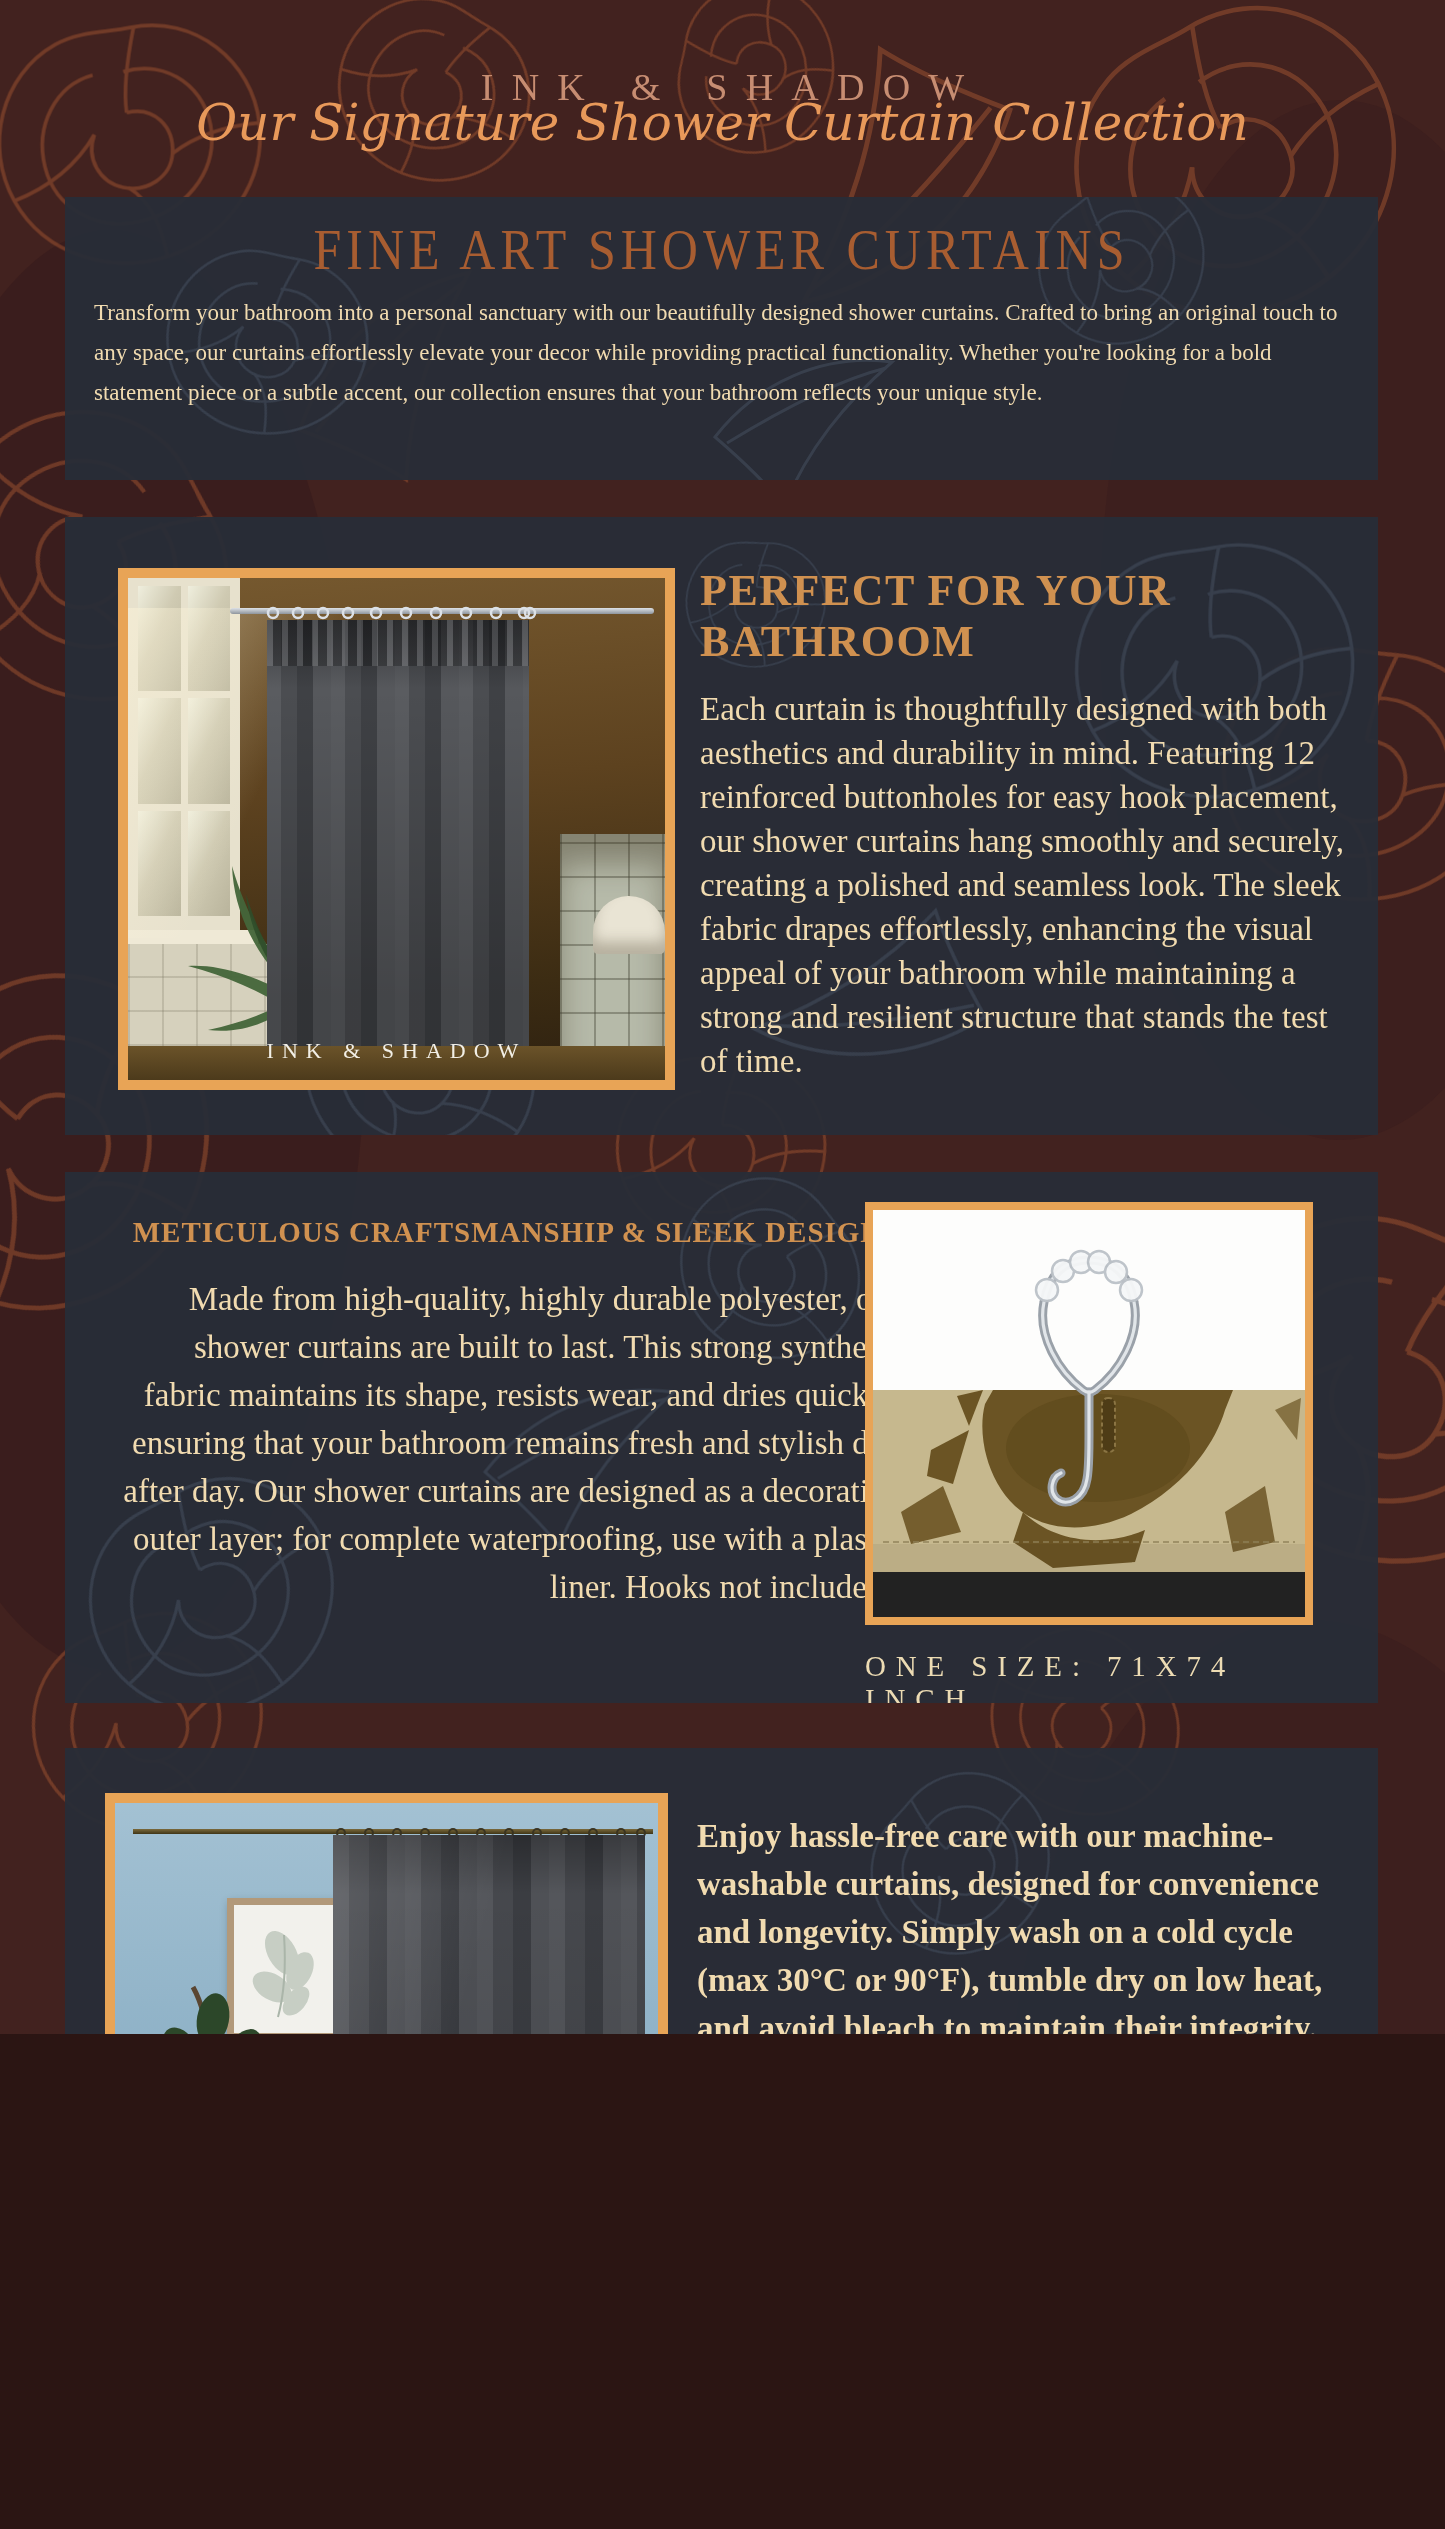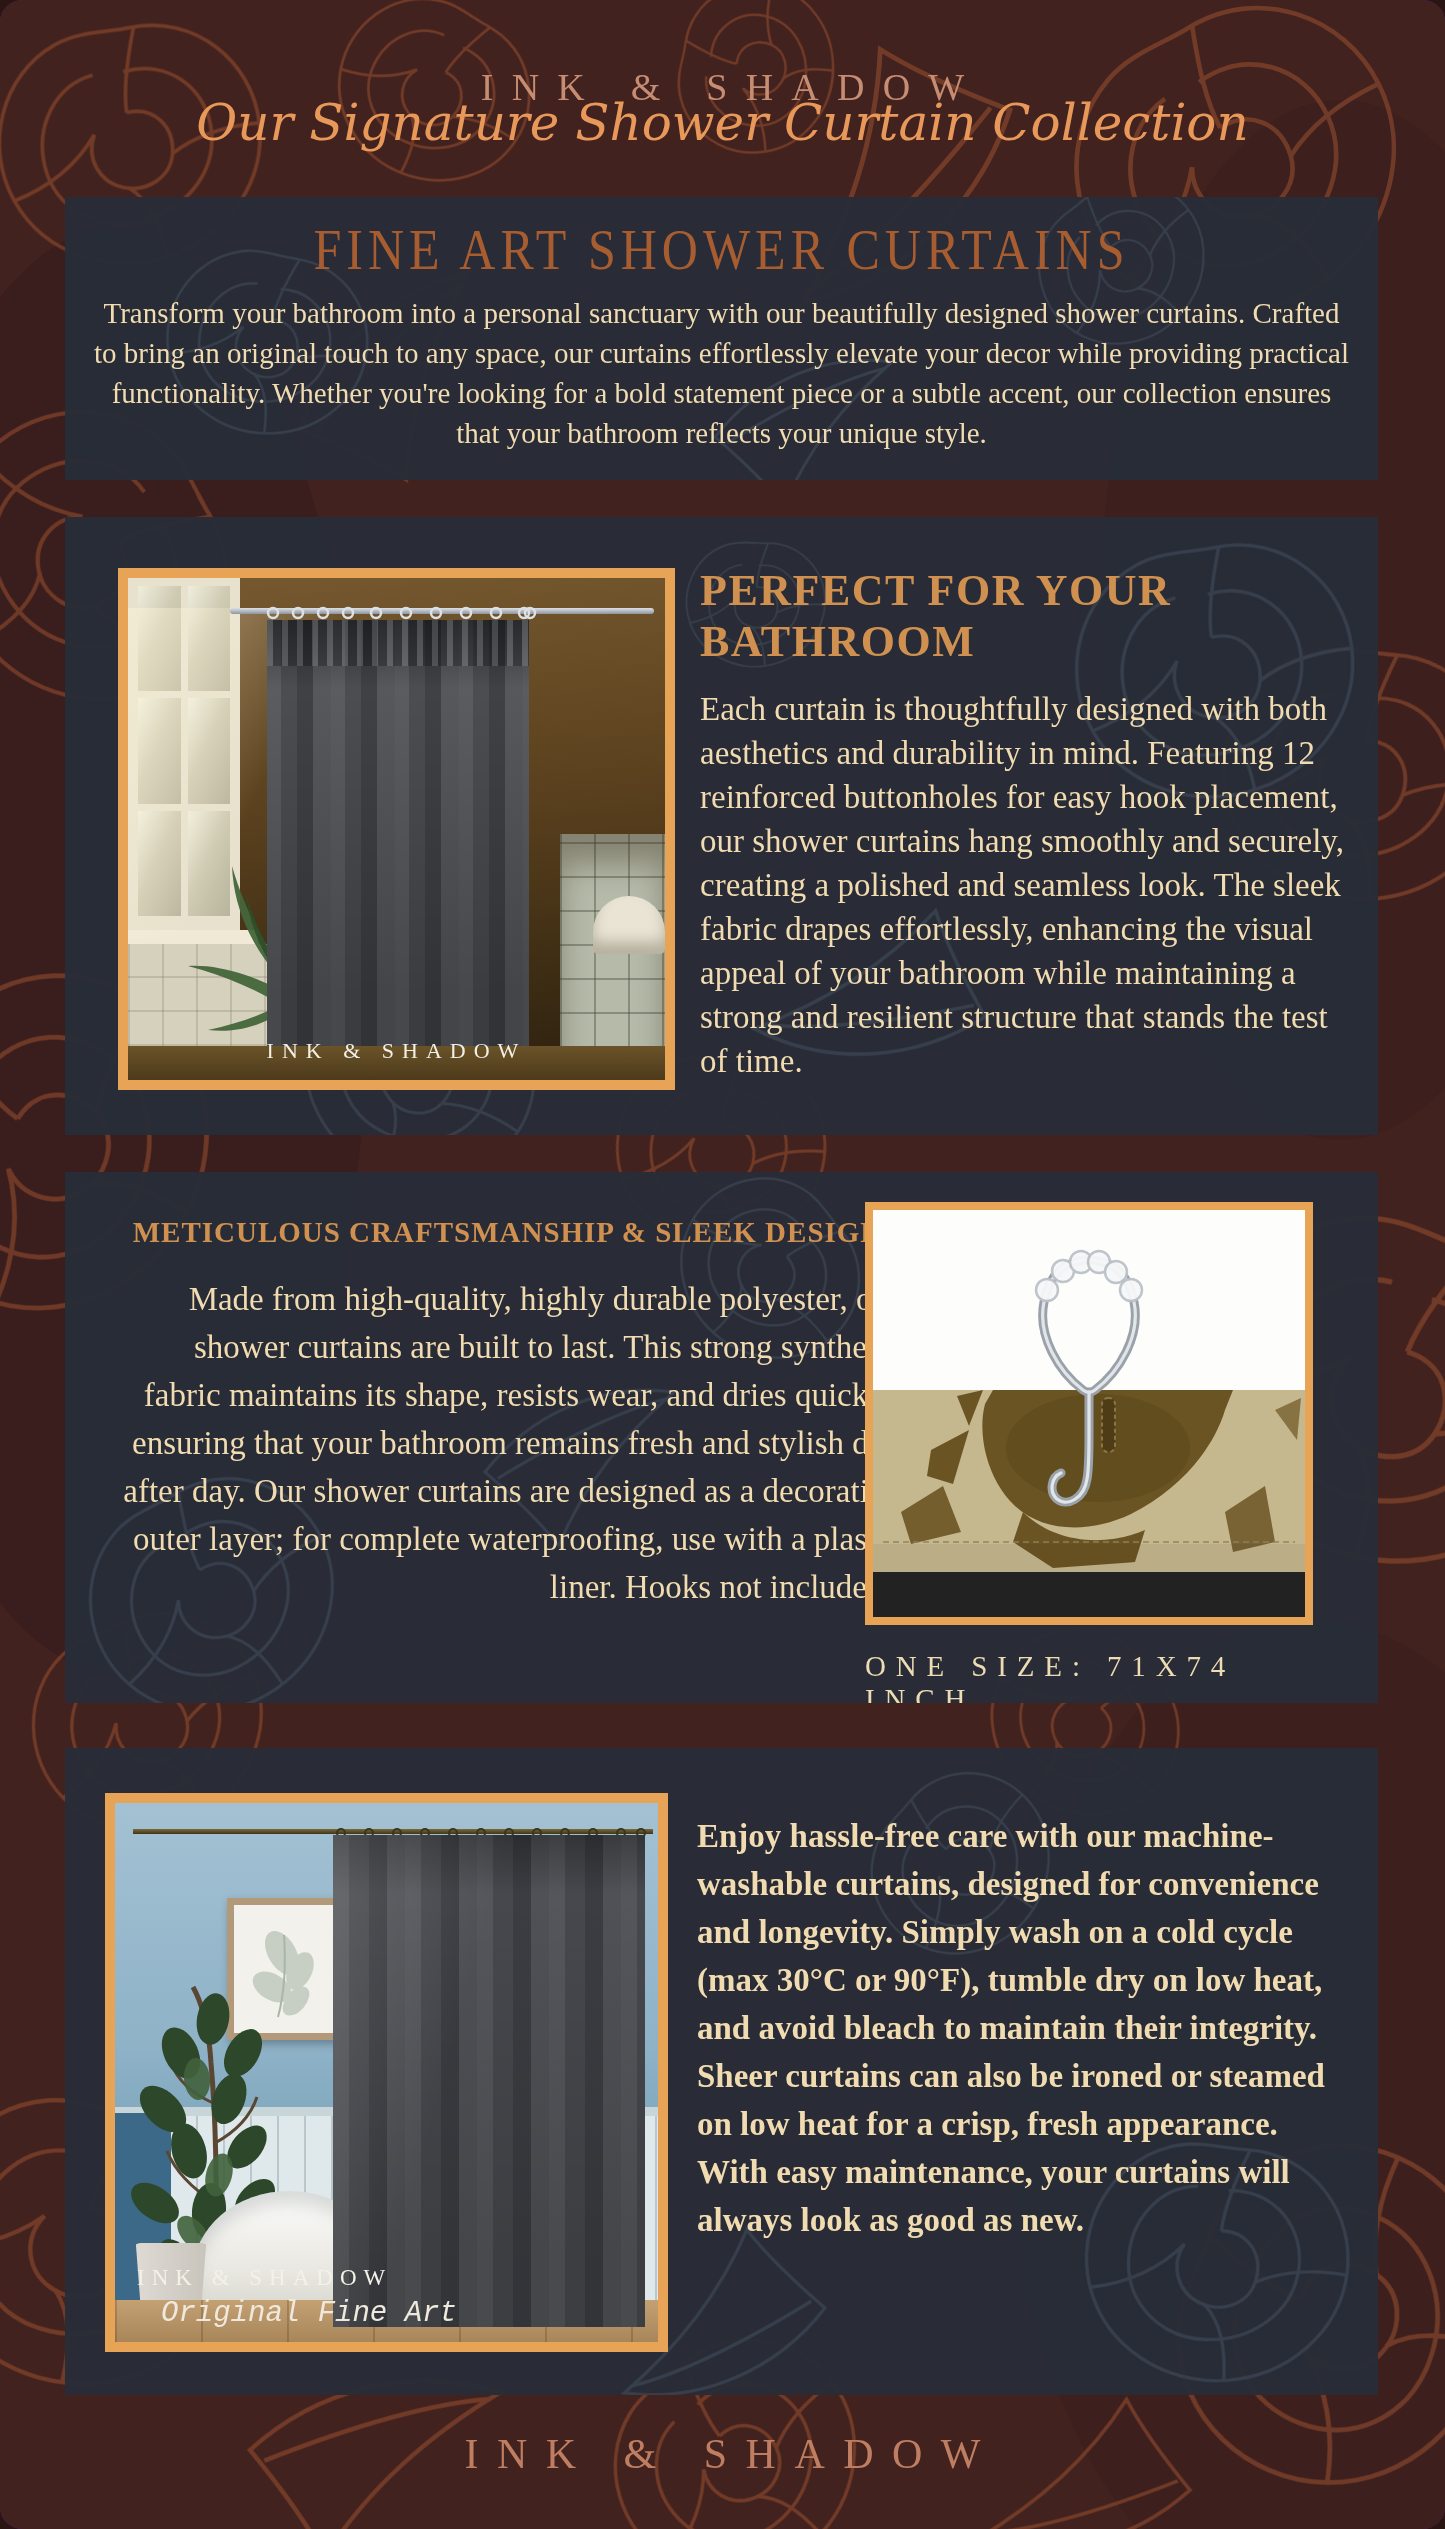--- a/index.html
+++ b/index.html
@@ -1,34 +1,34 @@
 <!DOCTYPE html>
 <html><head>
 <meta charset="utf-8">
 <style>
   html,body{margin:0;padding:0;background:#2b1513;}
-  .page{position:relative;width:1445px;height:2529px;overflow:hidden;
-        background:#4c1d95;font-family:"Liberation Serif","DejaVu Serif",serif;border-radius:22px;}
+  .page{position:relative;width:1445px;height:2034px;overflow:hidden;
+        background:#4c1d95;font-family:"Liberation Serif","DejaVu Serif",serif;}
   .bg-svg{position:absolute;left:0;top:0;z-index:0;}
   
   .brand-header{position:absolute;left:0;top:40px;width:100%;text-align:center;z-index:2;
     font-size:38px;letter-spacing:.48em;text-indent:.48em;color:#c78d72;font-weight:400;}
   .subtitle{position:absolute;left:0;top:94px;width:100%;text-align:center;z-index:2;
     font-size:50px;font-style:italic;color:#e8995a;font-family:"DejaVu Serif","Liberation Serif",serif;}
   
   .panel{position:absolute;left:65px;width:1313px;background:rgba(40,45,55,.955);overflow:hidden;z-index:2;}
   .panel-pattern{position:absolute;inset:0;width:100%;height:100%;}
   .panel-intro{top:197px;height:283px;}
   .panel-bathroom{top:517px;height:618px;}
   .panel-craft{top:1172px;height:531px;}
   .panel-care{top:1748px;height:647px;}
   .intro-heading{position:relative;margin:0;padding-top:24px;text-align:center;
     font-size:50px;font-weight:400;letter-spacing:5px;color:#a85d31;transform:scaleY(1.12);transform-origin:50% 60%;}
-  .intro-body{position:relative;width:1255px;margin:14px auto 0;text-align:center;
-    font-size:29px;line-height:40px;color:#f1dbb0;}
+  .intro-body{position:relative;width:1255px;margin:14px auto 0;
+    font-size:23px;line-height:40px;color:#f1dbb0;}
   .sec-col{position:absolute;}
   .sec-heading{margin:0;font-size:44px;font-weight:700;letter-spacing:1.5px;color:#d09150;}
   .sec-body{margin:20px 0 0;font-size:33px;line-height:44px;color:#f1dbb0;}
   
   .col-bathroom{left:635px;top:48px;width:648px;}
   
   .col-craft{left:50px;top:44px;width:785px;}
   .col-craft .sec-heading{text-align:center;font-size:29px;letter-spacing:1px;}
   .col-craft .sec-body{text-align:right;line-height:48px;margin-top:26px;}
   

